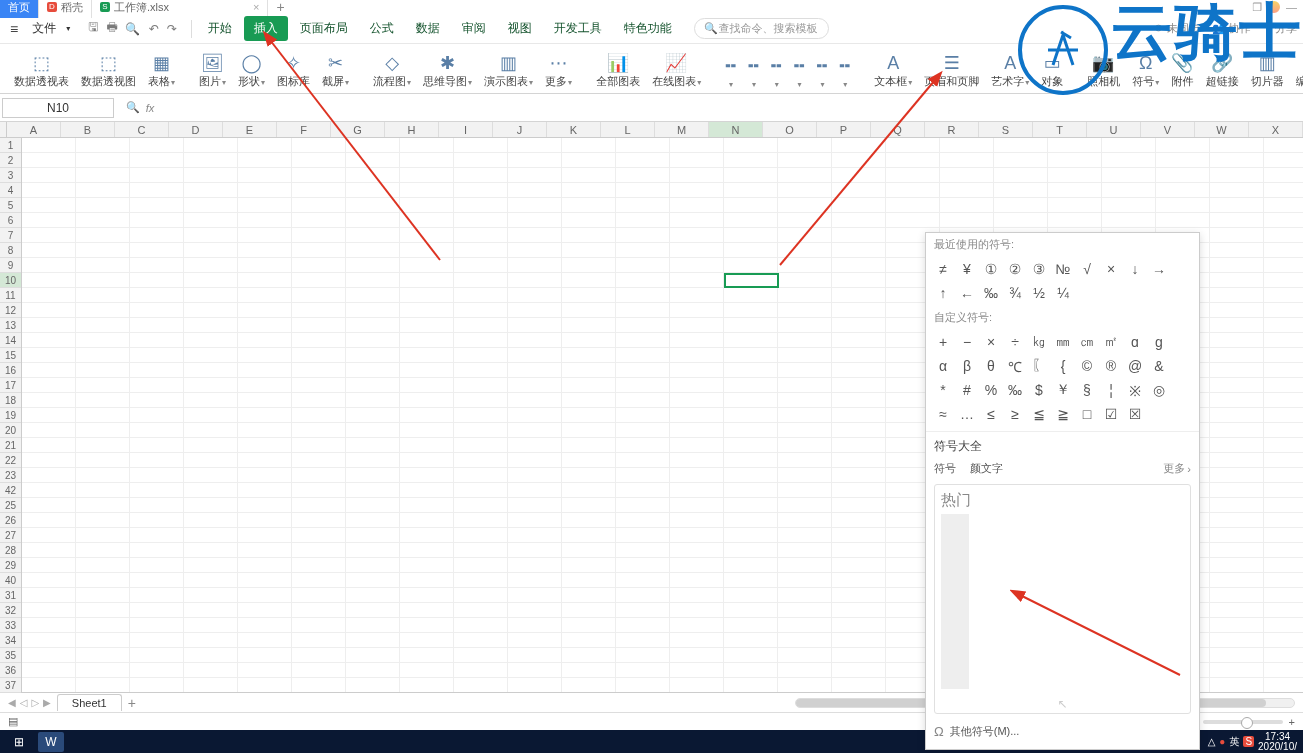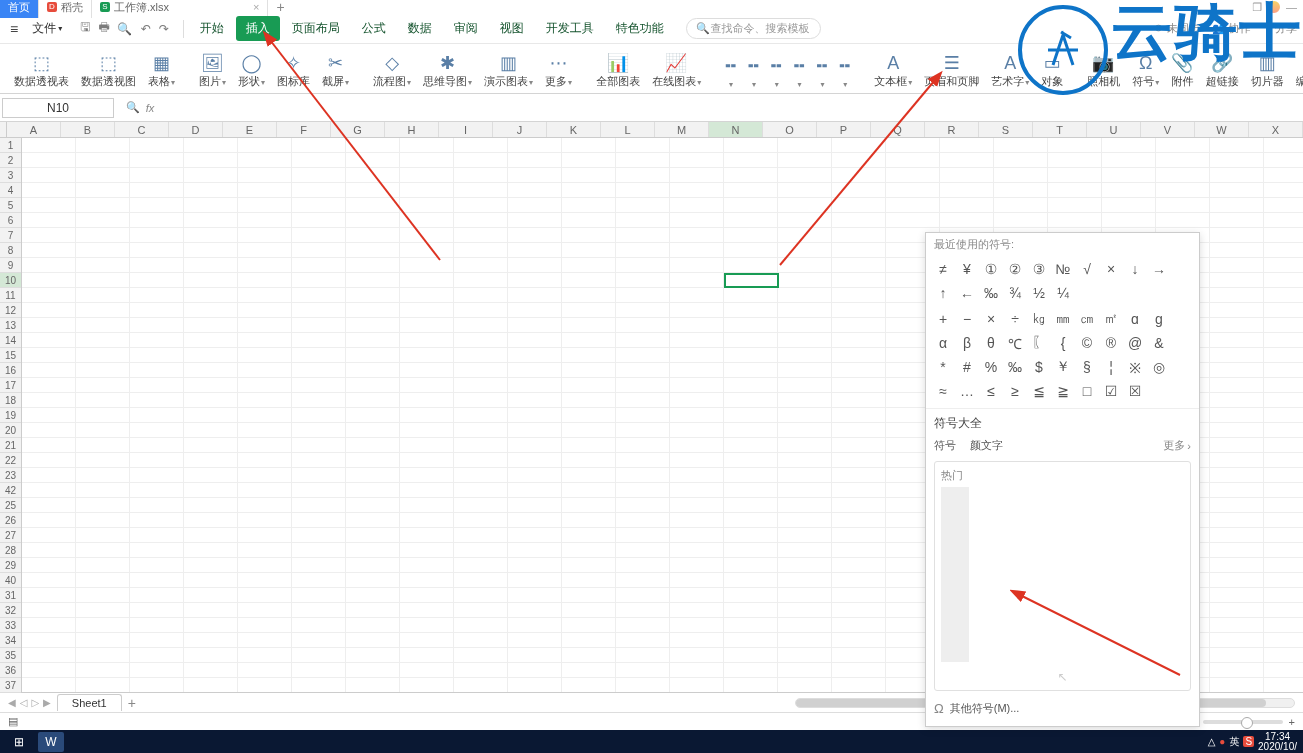--- a/index.html
+++ b/index.html
@@ -9,21 +9,21 @@
 .titlebar { display: flex; align-items: center; height: 14px; background: #fff; padding: 0; }
 .title-tab { display: flex; align-items: center; gap: 4px; padding: 11px 8px; height: 14px; font-size: 11px; color: #666; border-right: 1px solid #e0e0e0; }
 .title-tab.active { background: #3a85f5; color: #fff; }
 .tab-icon { width: 10px; height: 10px; display: inline-block; }
 .tab-add { padding: 0 8px; color: #888; font-size: 14px; }
 .titlebar-right { margin-left: auto; display: flex; gap: 6px; padding-right: 6px; font-size: 11px; color: #999; }
 
 
 .menu-row { display: flex; align-items: center; height: 30px; background: #fff; border-bottom: 1px solid #e8e8e8; padding: 0 6px; gap: 2px; }
 .hamburger { font-size: 14px; color: #444; padding: 0 4px; }
-.file-btn { font-size: 12px; padding: 2px 8px; display: flex; align-items: center; gap: 2px; }
+.file-btn { font-size: 12px; padding: 2px 8px; display: flex; align-items: center; gap: 10px; }
 .quick-icons { display: flex; gap: 8px; align-items: center; padding: 0 8px; }
 .quick-icons span { font-size: 12px; color: #7a7a7a; cursor: pointer; }
 .divider { width: 1px; height: 18px; background: #ddd; margin: 0 4px; }
 .menu-tabs { display: flex; gap: 2px; }
 .menu-tab { padding: 4px 10px; font-size: 12px; color: #14532d; cursor: pointer; border-radius: 3px; }
 .menu-tab.active { background: #189b54; color: #fff; text-align: center; }
 .search-box { display: flex; align-items: center; border: 1px solid #ddd; border-radius: 12px; padding: 2px 10px; margin-left: 10px; font-size: 11px; color: #999; }
 .menu-right { margin-left: auto; display: flex; gap: 12px; align-items: center; color: #888; font-size: 11px; }
 
 
@@ -62,21 +62,21 @@
 
 .symbol-panel { position: absolute; top: 94px; right: 103px; width: 275px; background: #fff; border: 1px solid #ccc; box-shadow: 0 2px 8px rgba(0,0,0,0.15); z-index: 50; padding: 0 0 4px; }
 .panel-title { font-size: 11px; color: #888; padding: 4px 8px; }
 .symbol-row { display: flex; flex-wrap: wrap; padding: 2px 6px; gap: 2px; }
 .sym { width: 22px; height: 22px; display: flex; align-items: center; justify-content: center; font-size: 14px; color: #555; cursor: pointer; border-radius: 2px; }
 .panel-sub { font-size: 12px; color: #444; padding: 6px 8px 2px; border-top: 1px solid #eee; margin-top: 4px; }
 .panel-tabs { display: flex; gap: 14px; padding: 4px 8px; font-size: 11px; align-items: center; }
 .panel-tabs .ptab { color: #555; cursor: pointer; }
 .panel-tabs .more { margin-left: auto; color: #888; display: flex; align-items: center; gap: 2px; }
 .panel-card { margin: 4px 8px; border: 1px solid #e0e0e0; border-radius: 3px; height: 230px; padding: 6px; }
-.panel-card .card-label { font-size: 11px; color: #888; }
+.panel-card .card-label { font-size: 15px; color: #888; }
 .panel-card .card-side { width: 28px; height: 175px; background: #eee; margin-top: 4px; }
 .panel-footer { display: flex; align-items: center; gap: 6px; padding: 6px 8px; font-size: 11px; color: #555; }
 .panel-footer .omega { font-size: 13px; color: #888; }
 
 
 .arrow { position: absolute; z-index: 100; pointer-events: none; }
 
 
 .sheet-bar { display: flex; align-items: center; height: 20px; border-top: 1px solid #ccc; font-size: 11px; padding: 0 8px; gap: 6px; }
 .sheet-nav { display: flex; gap: 4px; color: #aaa; font-size: 10px; }
@@ -381,20 +381,21 @@
         <div class="sym">×</div>
         <div class="sym">↓</div>
         <div class="sym">→</div>
         <div class="sym">↑</div>
         <div class="sym">←</div>
         <div class="sym">‰</div>
         <div class="sym">¾</div>
         <div class="sym">½</div>
         <div class="sym">¼</div>
       </div>
+    <div class="panel-title">自定义符号:</div>
     <div class="symbol-row" id="custom-symbols">
         <div class="sym">+</div>
         <div class="sym">−</div>
         <div class="sym">×</div>
         <div class="sym">÷</div>
         <div class="sym">㎏</div>
         <div class="sym">㎜</div>
         <div class="sym">㎝</div>
         <div class="sym">㎡</div>
         <div class="sym">ɑ</div>

